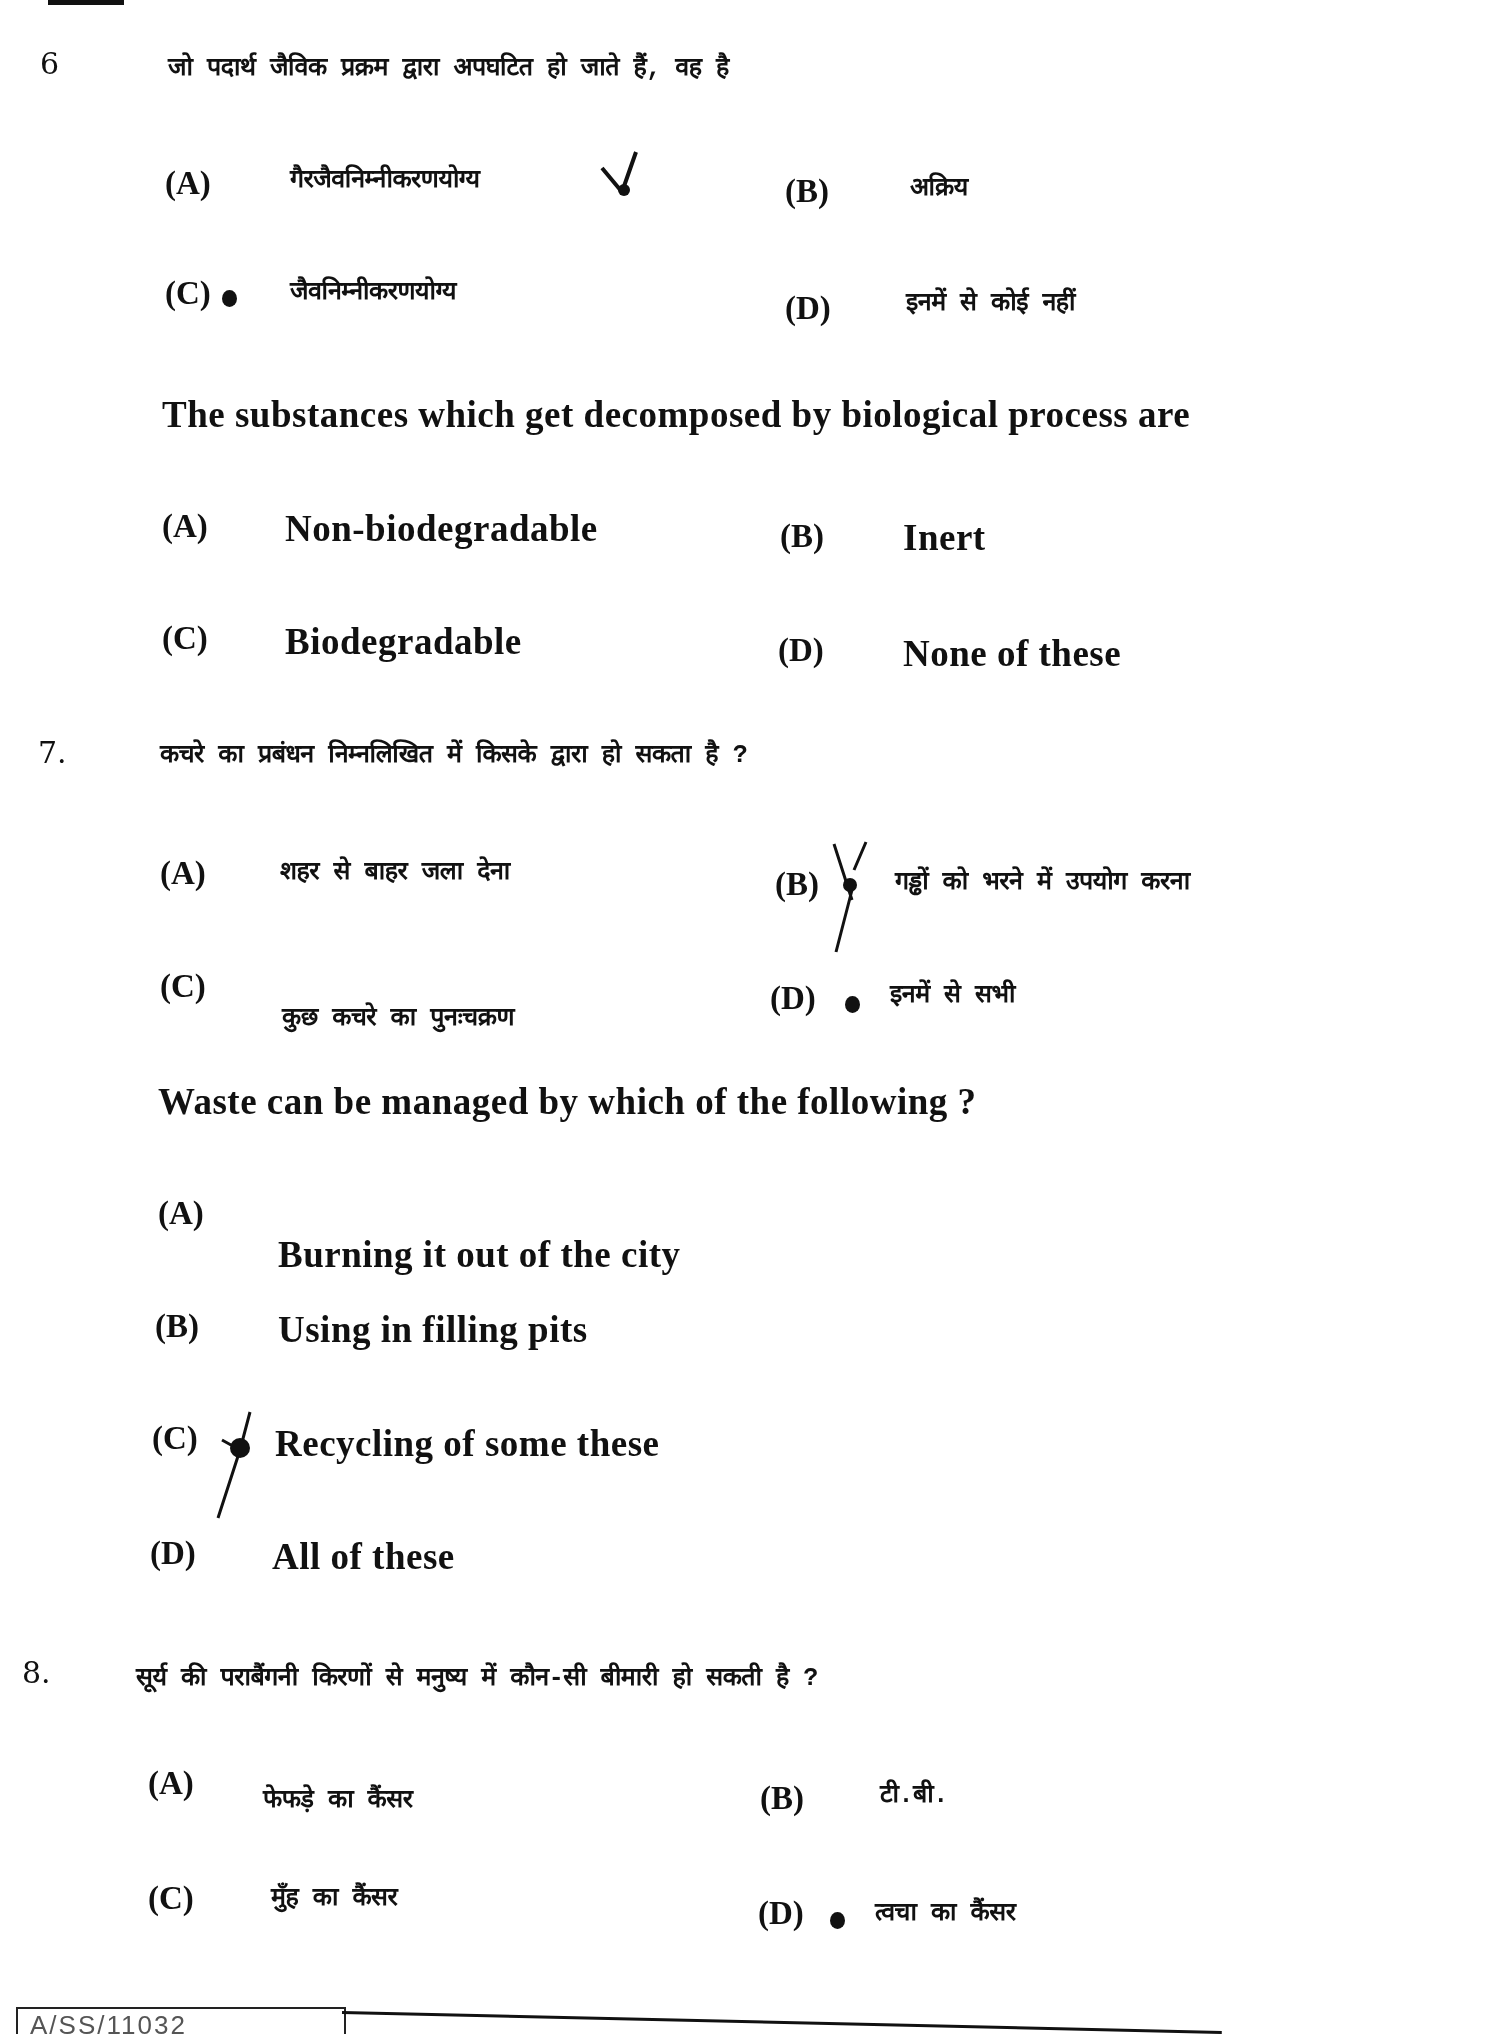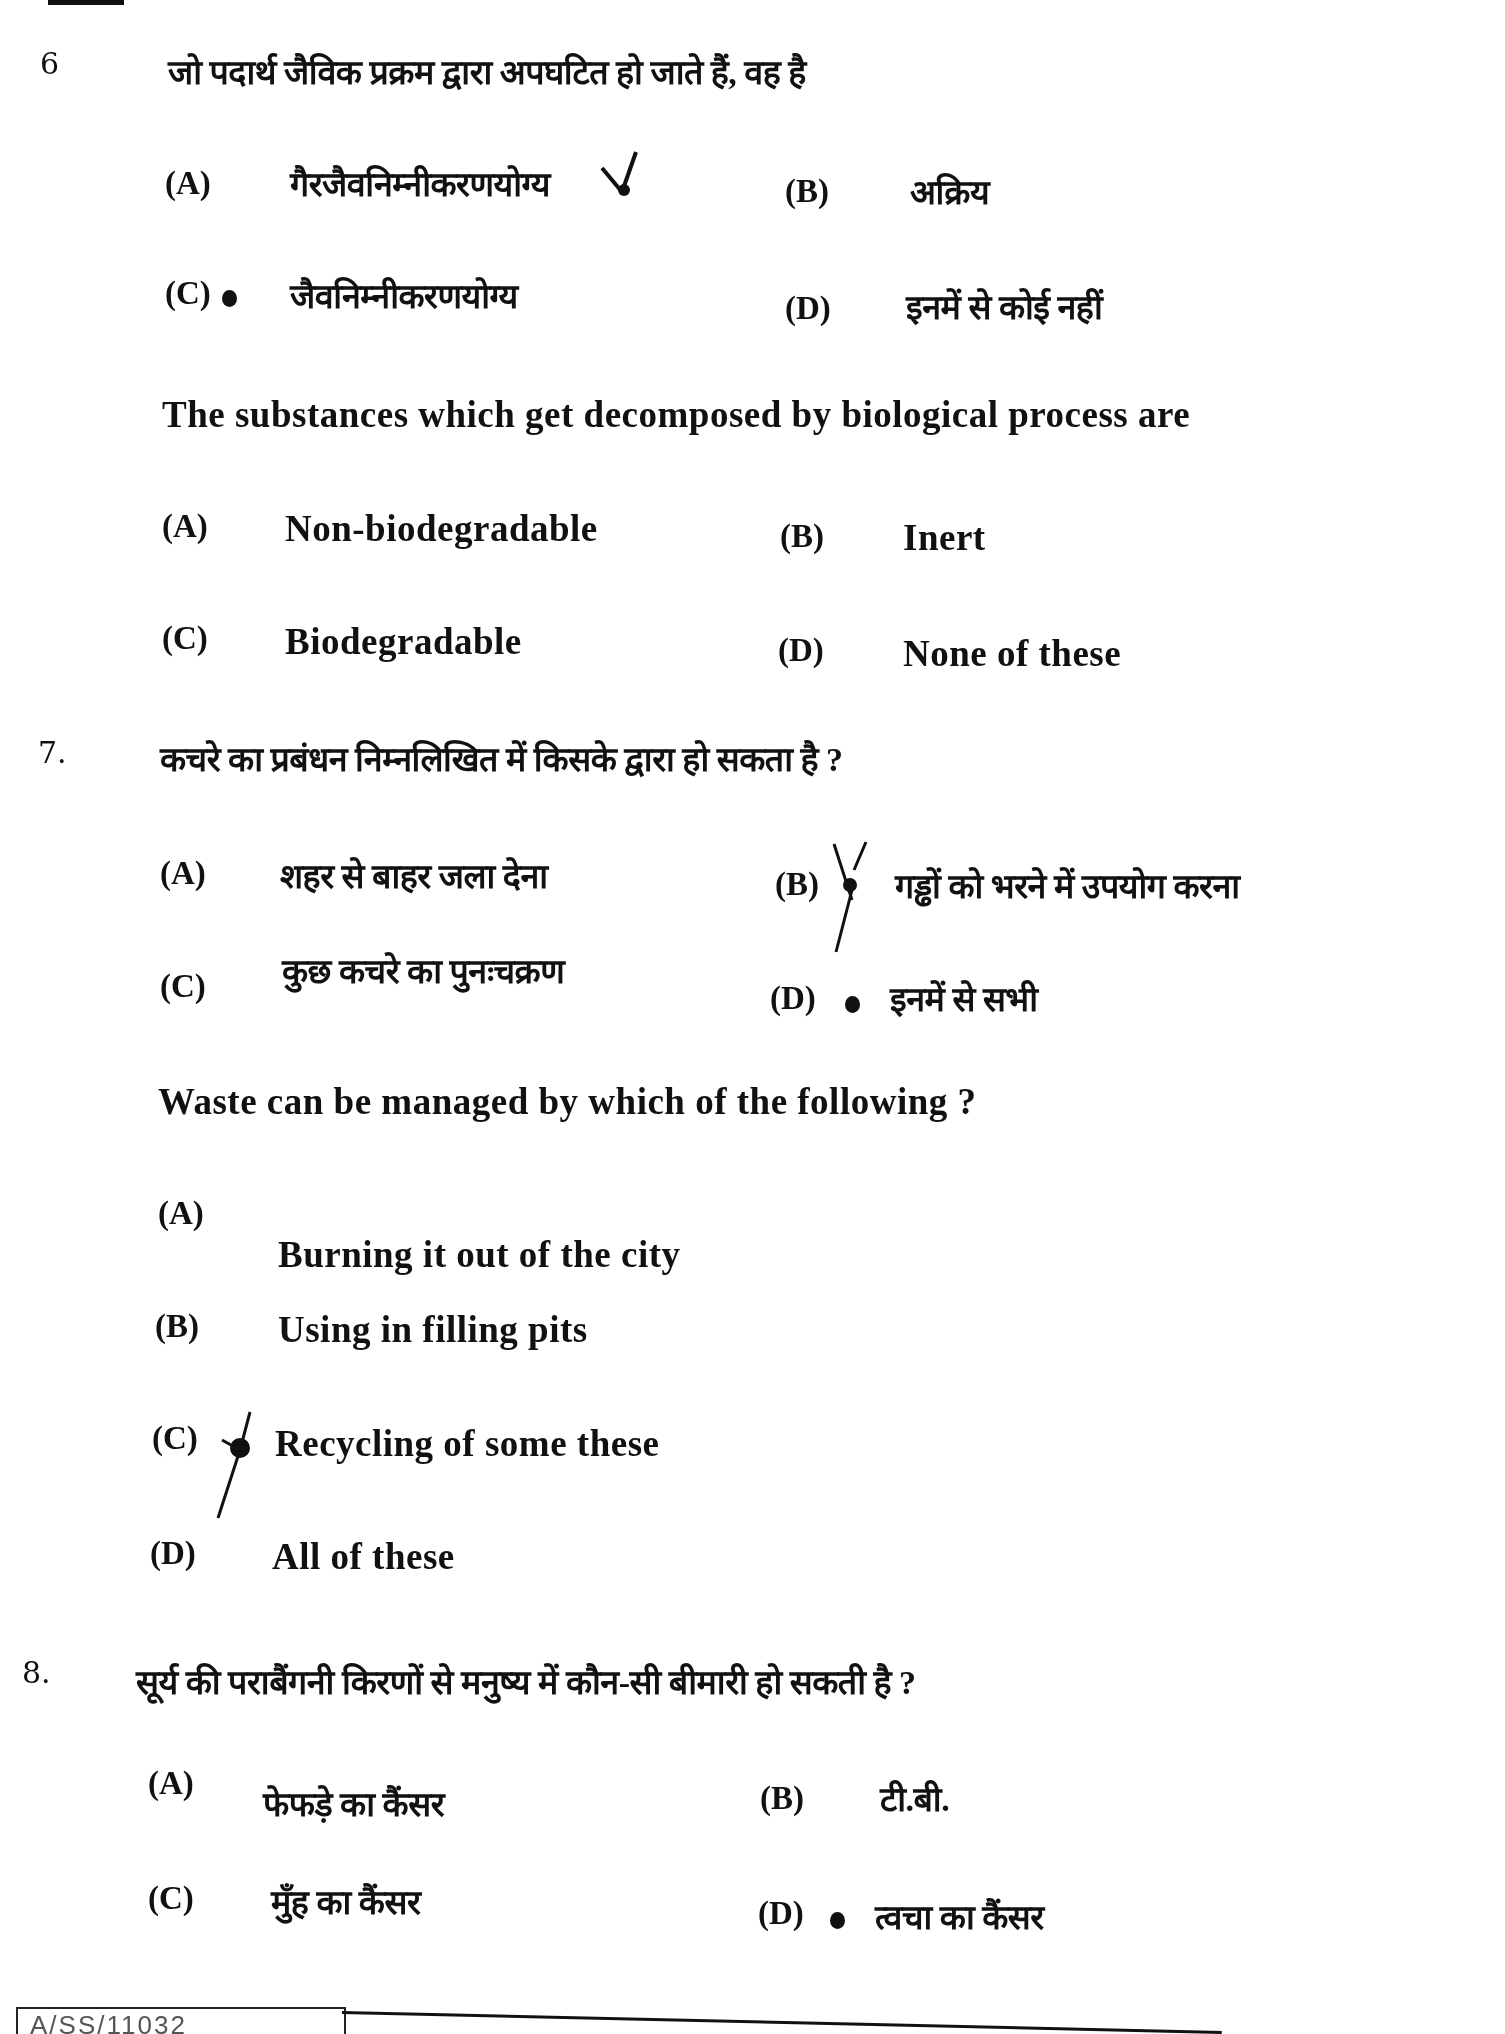--- a/index.html
+++ b/index.html
@@ -1,20 +1,20 @@
 <!DOCTYPE html>
 <html><head>
 <meta charset="utf-8">
 <style>
   html, body { margin:0; padding:0; background:#ffffff; }
   body { width:1505px; height:2034px; position:relative; overflow:hidden;
          font-family:"DejaVu Serif","Liberation Serif",serif; color:#111; }
   .abs { position:absolute; white-space:nowrap; }
   .qnum { font-size:30px; }
-  .hi { font-family:Liberation Serif, serif; font-size:34px; font-weight:bold; letter-spacing:-0.5px; }
+  .hi { font-family:Liberation Mono, monospace; font-size:25px; font-weight:bold; letter-spacing:-0.5px; }
   .en { font-family:"Liberation Serif","DejaVu Serif",serif; font-size:37px; font-weight:bold; letter-spacing:0.5px; }
   .lab { font-family:"Liberation Serif","DejaVu Serif",serif; font-size:33px; font-weight:bold; }
   .dot { display:inline-block; width:15px; height:17px; border-radius:50%; background:#111; }
   .topbar { position:absolute; left:48px; top:0; width:76px; height:5px; background:#111; }
   .code-box { position:absolute; left:16px; top:2007px; width:326px; height:40px;
               border:2px solid #222; border-bottom:none; }
   .code-text { position:absolute; left:30px; top:2010px; font-family:"Liberation Sans",sans-serif;
                font-size:26px; color:#555; letter-spacing:2px; }
   .rule { position:absolute; left:342px; top:2011px; width:880px; height:3px; background:#111;
           transform:rotate(1.3deg); transform-origin:left; }
@@ -59,21 +59,21 @@
 <div class="abs lab" style="left:160px;top:855px;">(A)</div>
 <div class="abs hi" style="left:280px;top:852px;">शहर से बाहर जला देना</div>
 <div class="abs lab" style="left:775px;top:866px;">(B)</div>
 <svg class="mark" style="left:830px;top:840px;" width="40" height="115">
   <path d="M4 4 L22 60 M36 2 L24 30 M22 50 L6 112" stroke="#111" stroke-width="3" fill="none"></path>
   <circle cx="20" cy="45" r="7" fill="#111"></circle>
 </svg>
 <div class="abs hi" style="left:895px;top:862px;">गड्ढों को भरने में उपयोग करना</div>
 
 <div class="abs lab" style="left:160px;top:968px;">(C)</div>
-<div class="abs hi" style="left:282px;top:947px;text-align:right;">कुछ कचरे का पुनःचक्रण</div>
+<div class="abs hi" style="left:282px;top:998px;text-align:right;">कुछ कचरे का पुनःचक्रण</div>
 <div class="abs lab" style="left:770px;top:980px;">(D)</div>
 <span class="abs dot" style="left:845px;top:996px;"></span>
 <div class="abs hi" style="left:890px;top:975px;">इनमें से सभी</div>
 
 <div class="abs en" style="left:158px;top:1080px;">Waste can be managed by which of the following ?</div>
 <div class="abs lab" style="left:158px;top:1195px;">(A)</div>
 <div class="abs en" style="left:278px;top:1197px;margin-top:36px;">Burning it out of the city</div>
 <div class="abs lab" style="left:155px;top:1308px;">(B)</div>
 <div class="abs en" style="left:278px;top:1308px;">Using in filling pits</div>
 <div class="abs lab" style="left:152px;top:1420px;">(C)</div>

